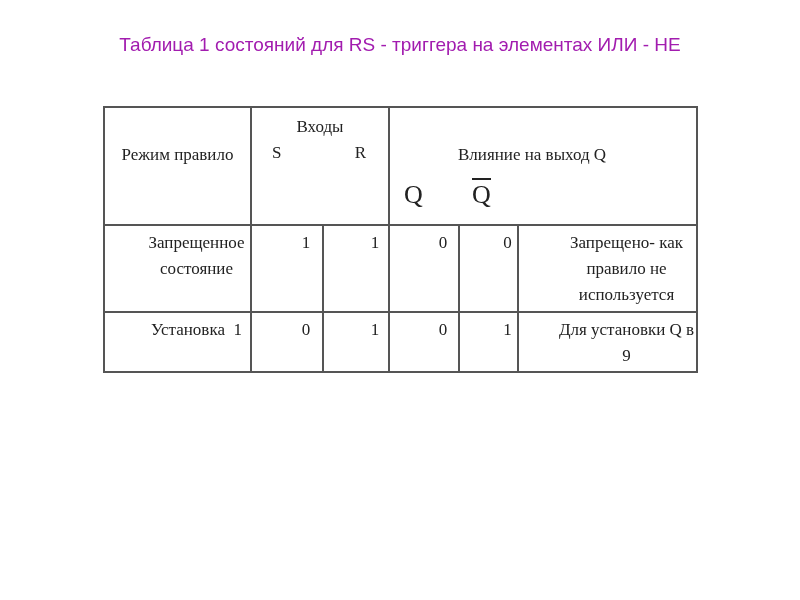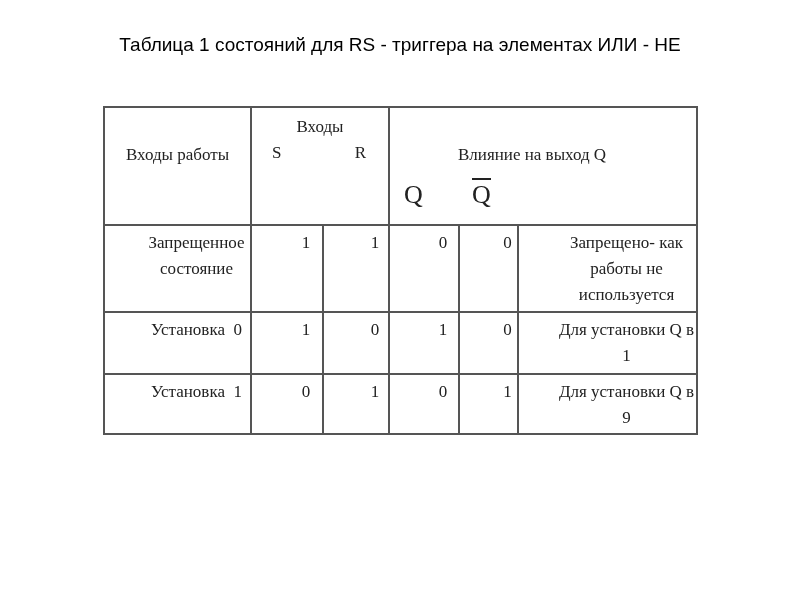--- a/index.html
+++ b/index.html
@@ -1,21 +1,21 @@
 <!DOCTYPE html>
 <html><head>
   <meta charset="utf-8">
   <style>
     html, body { margin: 0; padding: 0; }
     body {
       width: 800px; height: 600px; background: #ffffff; position: relative; overflow: hidden;
     }
     .title {
       position: absolute; left: 110px; top: 32px; width: 580px;
-      font-family: "Liberation Sans", sans-serif; font-size: 19px; color: #000000;
+      font-family: "Liberation Sans", sans-serif; font-size: 19px; color: #a21caf;
       text-align: center; line-height: 26px;
     }
     table.states {
       position: absolute; left: 103px; top: 106px;
       border-collapse: collapse;
       font-family: "Liberation Serif", serif; font-size: 17px; color: #222;
     }
     table.states td {
       border: 2px solid #555; padding: 0; vertical-align: top; text-align: center;
       line-height: 26px;
@@ -47,21 +47,21 @@
   </style>
 </head>
 <body>
 
 <div class="title">Таблица 1 состояний для RS - триггера на элементах ИЛИ - НЕ</div>
 
 <table class="states">
   <tbody>
       <tr class="hdr">
     <td class="c-mode">
-      <div class="hdr-mode">Входы работы</div>
+      <div class="hdr-mode">Режим правило</div>
     </td>
     <td class="c-s c-r-span" colspan="2">
       <div class="hdr-inputs">
         <span class="lbl">Входы</span>
         <span class="s">S</span>
         <span class="r">R</span>
       </div>
     </td>
     <td colspan="3">
       <div class="hdr-outputs">
@@ -82,44 +82,24 @@
     <td class="c-r">
           <div class="cell-pad">1</div>
         </td>
     <td class="c-q">
           <div class="cell-pad">0</div>
         </td>
     <td class="c-qn">
           <div class="cell-pad">0</div>
         </td>
     <td class="c-desc">
-          <div class="cell-pad">Запрещено- как работы не используется</div>
+          <div class="cell-pad">Запрещено- как правило не используется</div>
         </td>
   </tr>
 
-  <tr class="r2">
-    <td class="c-mode">
-          <div class="cell-pad" style="white-space:pre">Установка  0</div>
-        </td>
-    <td class="c-s">
-          <div class="cell-pad">1</div>
-        </td>
-    <td class="c-r">
-          <div class="cell-pad">0</div>
-        </td>
-    <td class="c-q">
-          <div class="cell-pad">1</div>
-        </td>
-    <td class="c-qn">
-          <div class="cell-pad">0</div>
-        </td>
-    <td class="c-desc">
-          <div class="cell-pad">Для установки Q в 1</div>
-        </td>
-  </tr>
 
   <tr class="r3">
     <td class="c-mode">
           <div class="cell-pad" style="white-space:pre">Установка  1</div>
         </td>
     <td class="c-s">
           <div class="cell-pad">0</div>
         </td>
     <td class="c-r">
           <div class="cell-pad">1</div>

